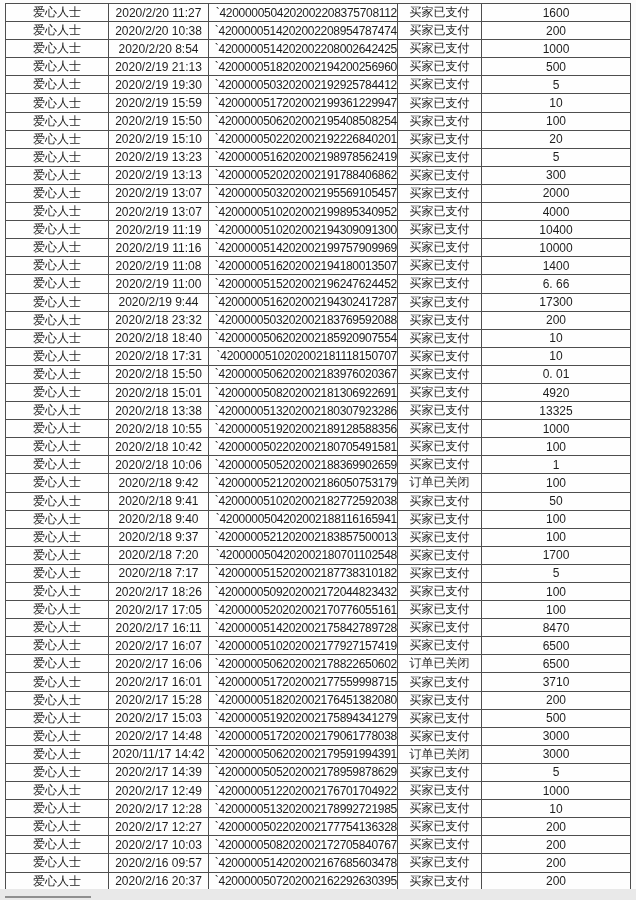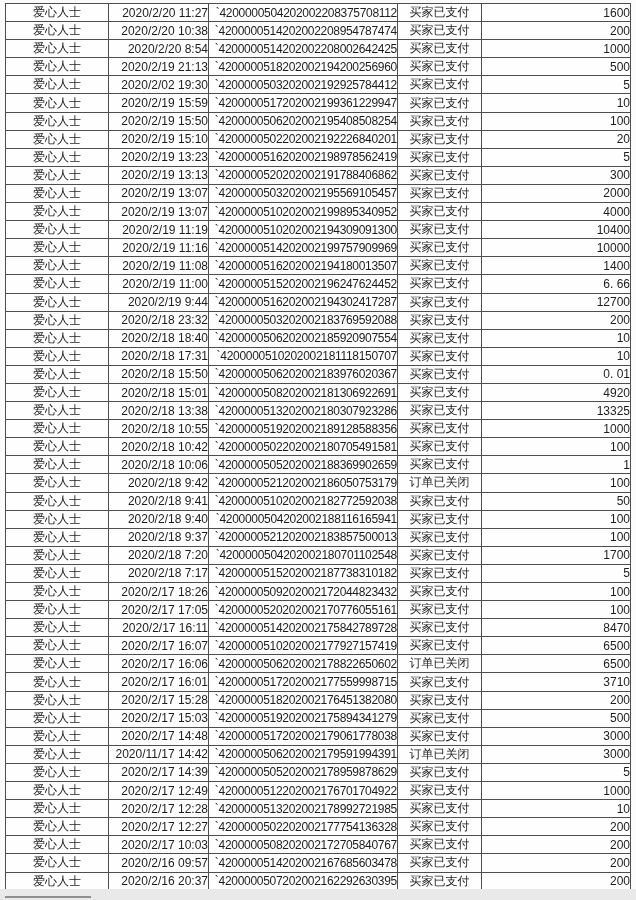--- a/index.html
+++ b/index.html
@@ -33,24 +33,24 @@
     height: 17.1px;
     padding: 0;
     font-size: 12px;
     color: #1d1d1d;
     white-space: nowrap;
     overflow: hidden;
     vertical-align: middle;
     background: #fefefe;
   }
   td.col-donor   { text-align: center; }
-  td.col-datetime{ text-align: right; padding-right: 4px; font-size: 11.5px; }
+  td.col-datetime{ text-align: center; padding-right: 4px; font-size: 11.5px; }
   td.col-order_no{ text-align: right;  padding-left: 2px;  font-size: 11.5px; letter-spacing: -0.3px; }
   td.col-status  { text-align: center;  padding-left: 3px; }
-  td.col-amount  { text-align: right; font-size: 11.5px; }
+  td.col-amount  { text-align: center; font-size: 11.5px; }
   .bottom-strip {
     position: absolute;
     left: 0; top: 889px;
     width: 636px; height: 11px;
     background: #e9e9e9;
   }
   .partial-row-border {
     position: absolute;
     left: 5px; top: 896px;
     width: 86px; height: 1.5px;
@@ -93,21 +93,21 @@
         </tr>
         <tr>
           <td class="col-donor">爱心人士</td>
           <td class="col-datetime">2020/2/19 21:13</td>
           <td class="col-order_no">`4200000518202002194200256960</td>
           <td class="col-status">买家已支付</td>
           <td class="col-amount">500</td>
         </tr>
         <tr>
           <td class="col-donor">爱心人士</td>
-          <td class="col-datetime">2020/2/02 19:30</td>
+          <td class="col-datetime">2020/2/19 19:30</td>
           <td class="col-order_no">`4200000503202002192925784412</td>
           <td class="col-status">买家已支付</td>
           <td class="col-amount">5</td>
         </tr>
         <tr>
           <td class="col-donor">爱心人士</td>
           <td class="col-datetime">2020/2/19 15:59</td>
           <td class="col-order_no">`4200000517202002199361229947</td>
           <td class="col-status">买家已支付</td>
           <td class="col-amount">10</td>
@@ -180,21 +180,21 @@
           <td class="col-datetime">2020/2/19 11:00</td>
           <td class="col-order_no">`4200000515202002196247624452</td>
           <td class="col-status">买家已支付</td>
           <td class="col-amount">6. 66</td>
         </tr>
         <tr>
           <td class="col-donor">爱心人士</td>
           <td class="col-datetime">2020/2/19 9:44</td>
           <td class="col-order_no">`4200000516202002194302417287</td>
           <td class="col-status">买家已支付</td>
-          <td class="col-amount">12700</td>
+          <td class="col-amount">17300</td>
         </tr>
         <tr>
           <td class="col-donor">爱心人士</td>
           <td class="col-datetime">2020/2/18 23:32</td>
           <td class="col-order_no">`4200000503202002183769592088</td>
           <td class="col-status">买家已支付</td>
           <td class="col-amount">200</td>
         </tr>
         <tr>
           <td class="col-donor">爱心人士</td>

